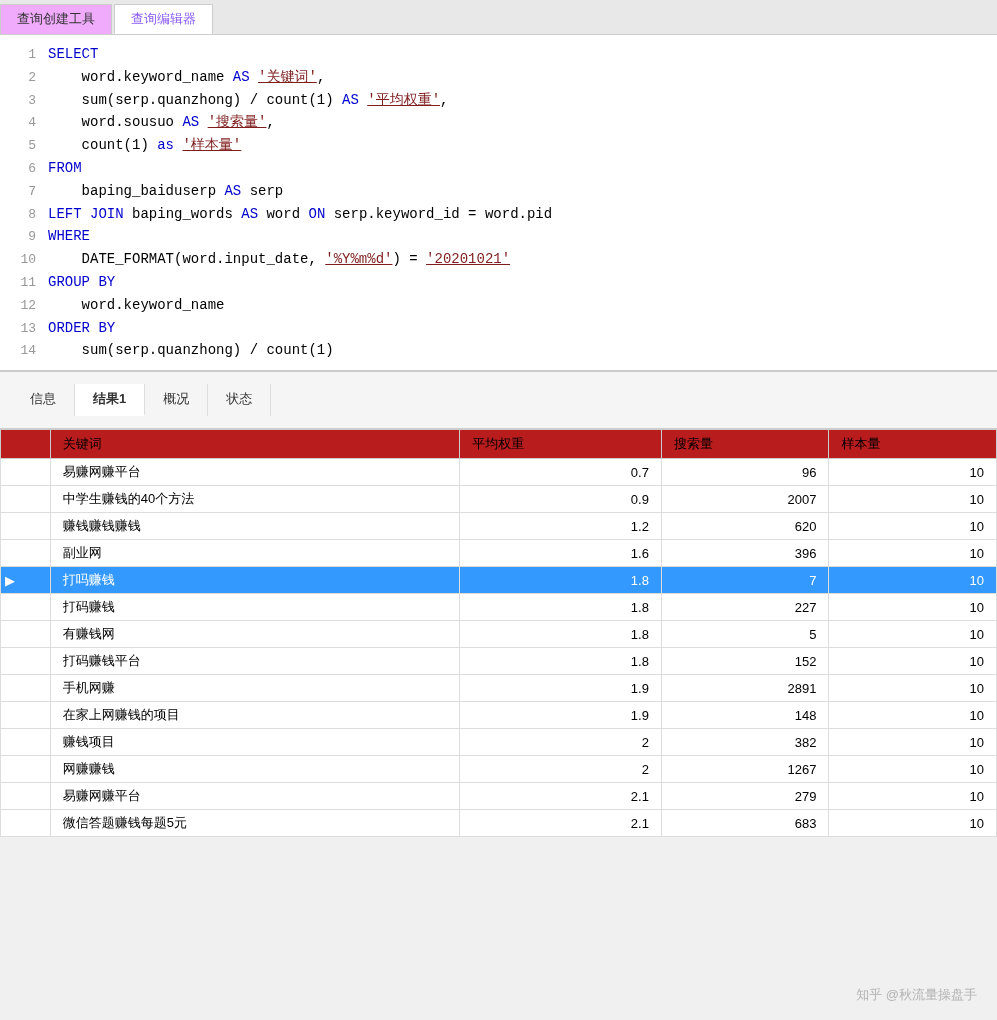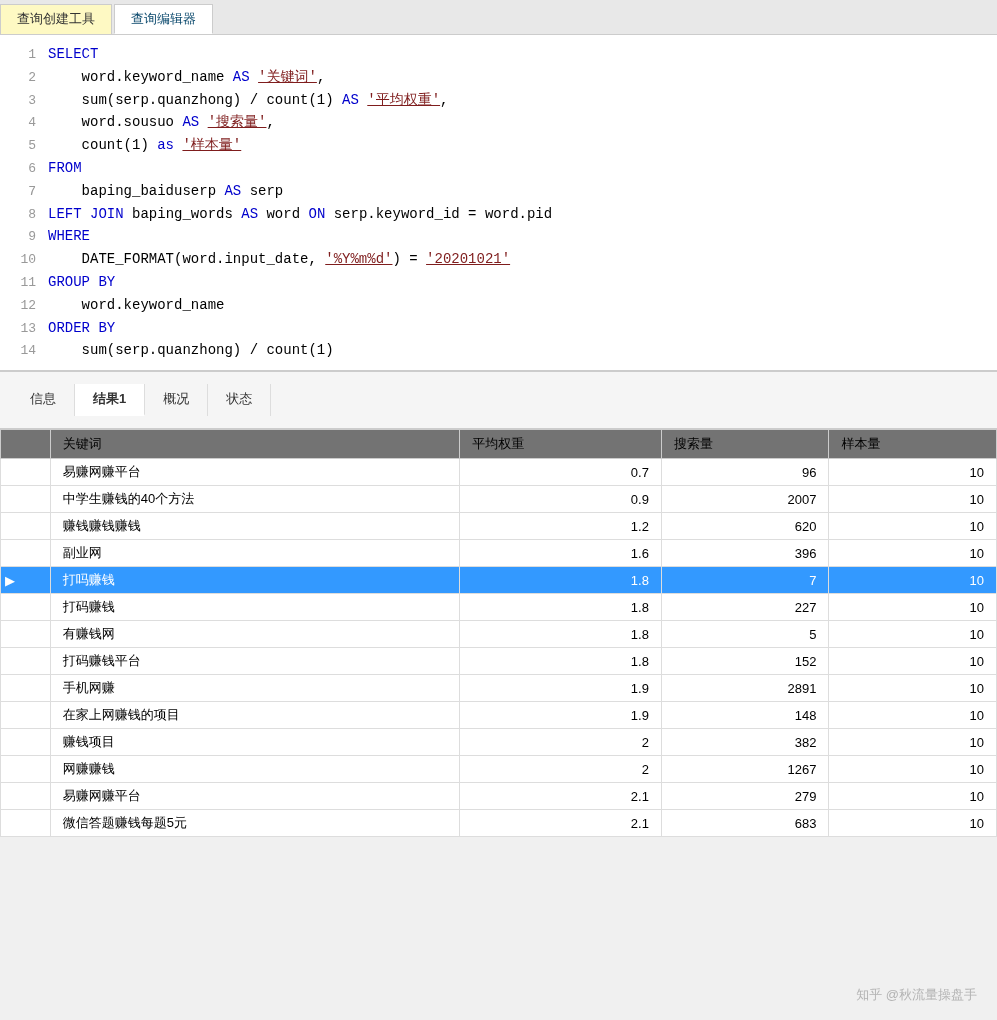--- a/index.html
+++ b/index.html
@@ -14,30 +14,30 @@
       display: flex;
       background: #e8e8e8;
       border-bottom: 1px solid #ccc;
       padding-top: 4px;
     }
     .tab {
       padding: 5px 16px;
       cursor: pointer;
       border: 1px solid #ccc;
       border-bottom: none;
-      background: #fef9c3;
+      background: #f0abfc;
       font-family: Arial, sans-serif;
       font-size: 13px;
       margin-right: 2px;
       color: #333;
     }
     .tab.active {
       background: #ffffff;
       border-bottom: 1px solid #ffffff;
-      color: #0c4a6e;
+      color: #8b5cf6;
     }
 
     
     .code-editor {
       background: #ffffff;
       padding: 8px 0;
       border-bottom: 2px solid #ccc;
       font-family: 'Courier New', Courier, monospace;
       font-size: 14px;
       line-height: 1.6;
@@ -94,21 +94,21 @@
     .data-table-wrapper {
       overflow-x: auto;
     }
     table {
       width: 100%;
       border-collapse: collapse;
       font-family: Arial, sans-serif;
       font-size: 13px;
     }
     thead th {
-      background: #737373;
+      background: #b91c1c;
       border: 1px solid #ccc;
       padding: 5px 12px;
       text-align: left;
       font-weight: normal;
       color: #000;
     }
     thead th.num-col {
       text-align: left;
     }
     tbody td {

